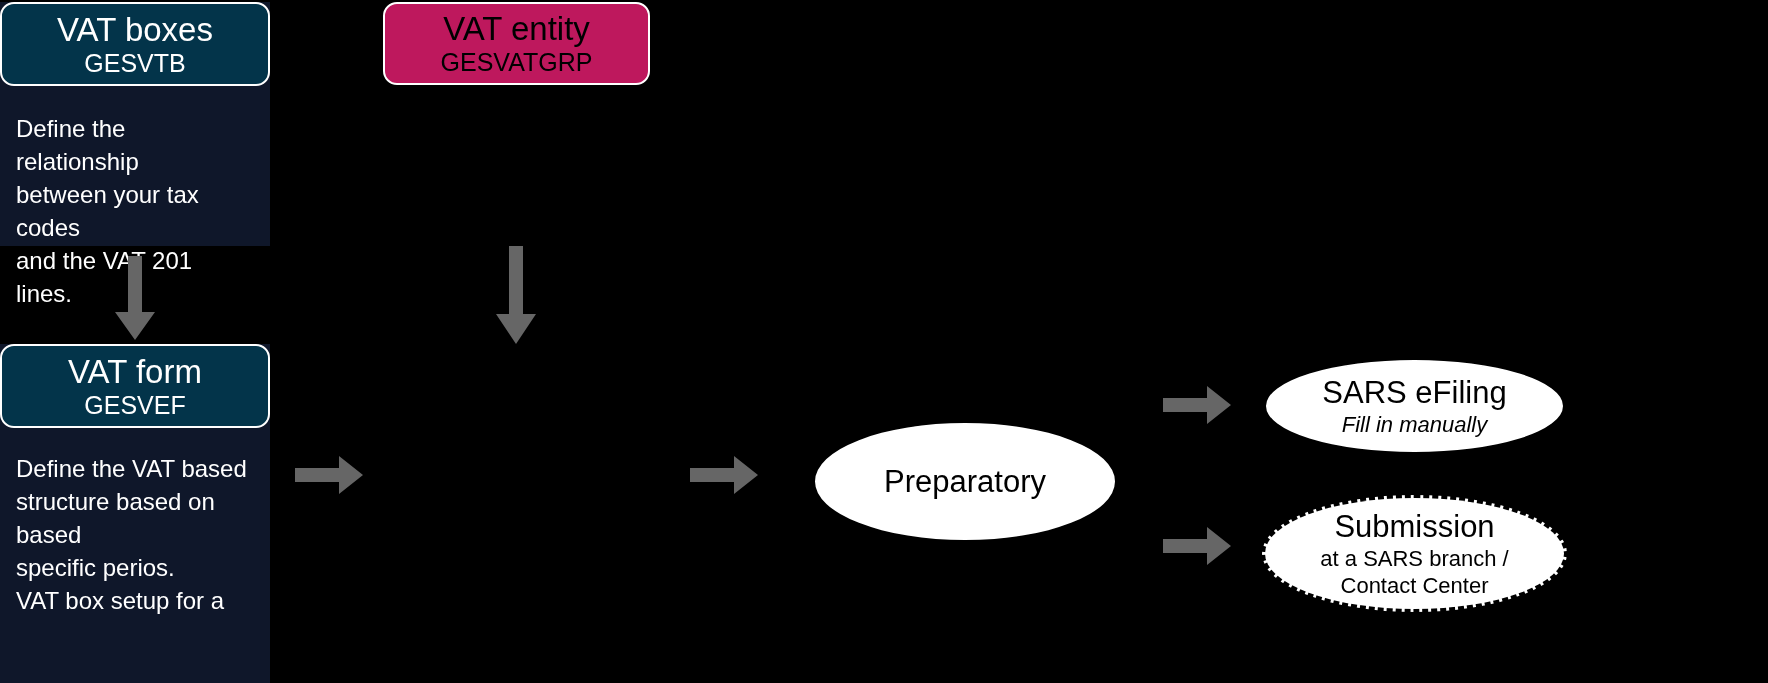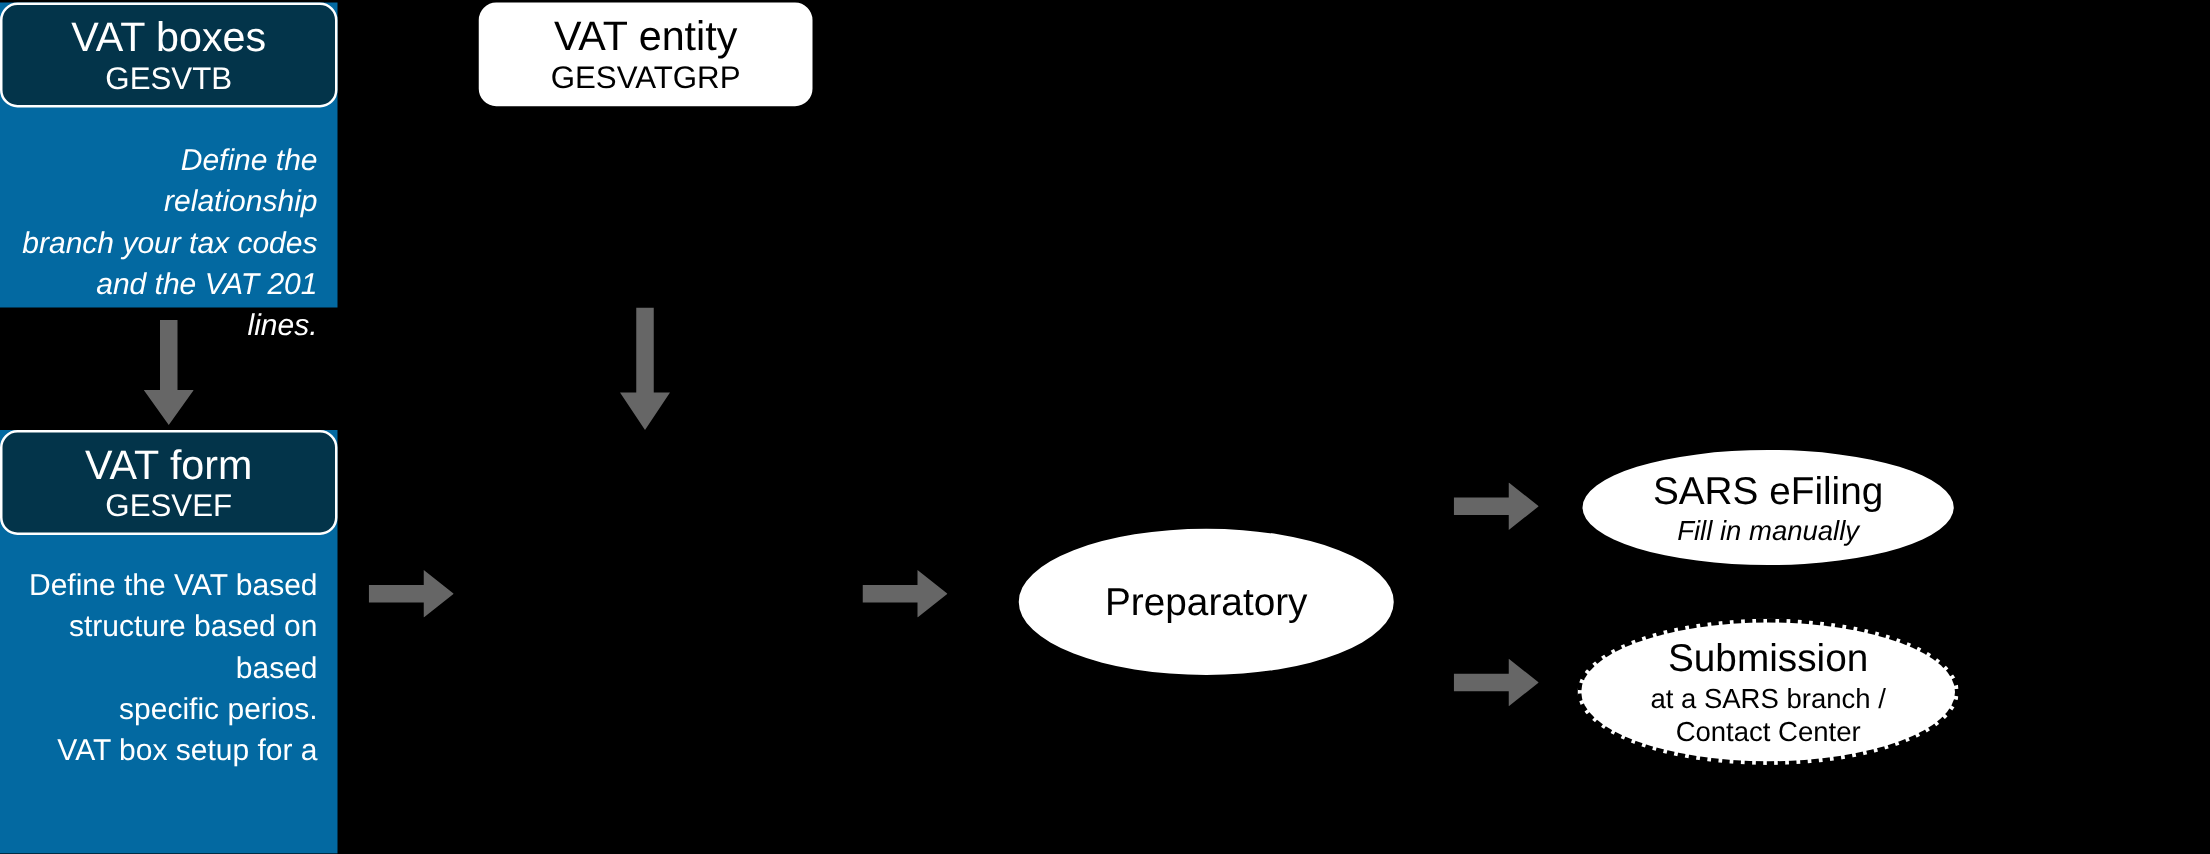--- a/index.html
+++ b/index.html
@@ -14,23 +14,22 @@
     position: relative;
     width: 1768px;
     height: 683px;
     background: #000000;
     overflow: hidden;
   }
 
   
   .card-dark {
     position: absolute;
-    background: #0369a1;
-    box-sizing: border-box;
-    text-align: right;
+    background: #0f172a;
+    box-sizing: border-box;
   }
   .card-dark .card-head {
     position: absolute;
     left: 0;
     top: 0;
     width: 100%;
     box-sizing: border-box;
     background: #03344a;
     border: 2px solid #ffffff;
     border-radius: 14px;
@@ -62,21 +61,21 @@
     color: #ffffff;
     font-size: 24px;
     line-height: 33px;
     padding: 0 16px;
   }
 
   
   .card-white {
     position: absolute;
     box-sizing: border-box;
-    background: #ffffff;
+    background: #be185d;
     border: 2px solid #ffffff;
     border-radius: 14px;
     display: flex;
     flex-direction: column;
     align-items: center;
     justify-content: center;
   }
   .card-white .card-title {
     color: #000000;
     font-size: 33px;
@@ -130,23 +129,23 @@
 </head>
 <body>
 
 <div id="canvas">
 
   <div class="card-dark" style="left:0px; top:2px; width:270px; height:244px;">
     <div class="card-head" style="height:84px;">
       <div class="card-title">VAT boxes</div>
       <div class="card-code">GESVTB</div>
     </div>
-    <div class="card-body" style="top:110px;font-style:italic;">
+    <div class="card-body" style="top:110px;">
       <div>Define the relationship</div>
-      <div>branch your tax codes</div>
+      <div>between your tax codes</div>
       <div>and the VAT 201 lines.</div>
     </div>
   </div>
 
   <div class="card-white" style="left:383px; top:2px; width:267px; height:83px;">
     <div class="card-title">VAT entity</div>
     <div class="card-code">GESVATGRP</div>
   </div>
 
   <div class="arrow" style="left:115px; top:256px;">

